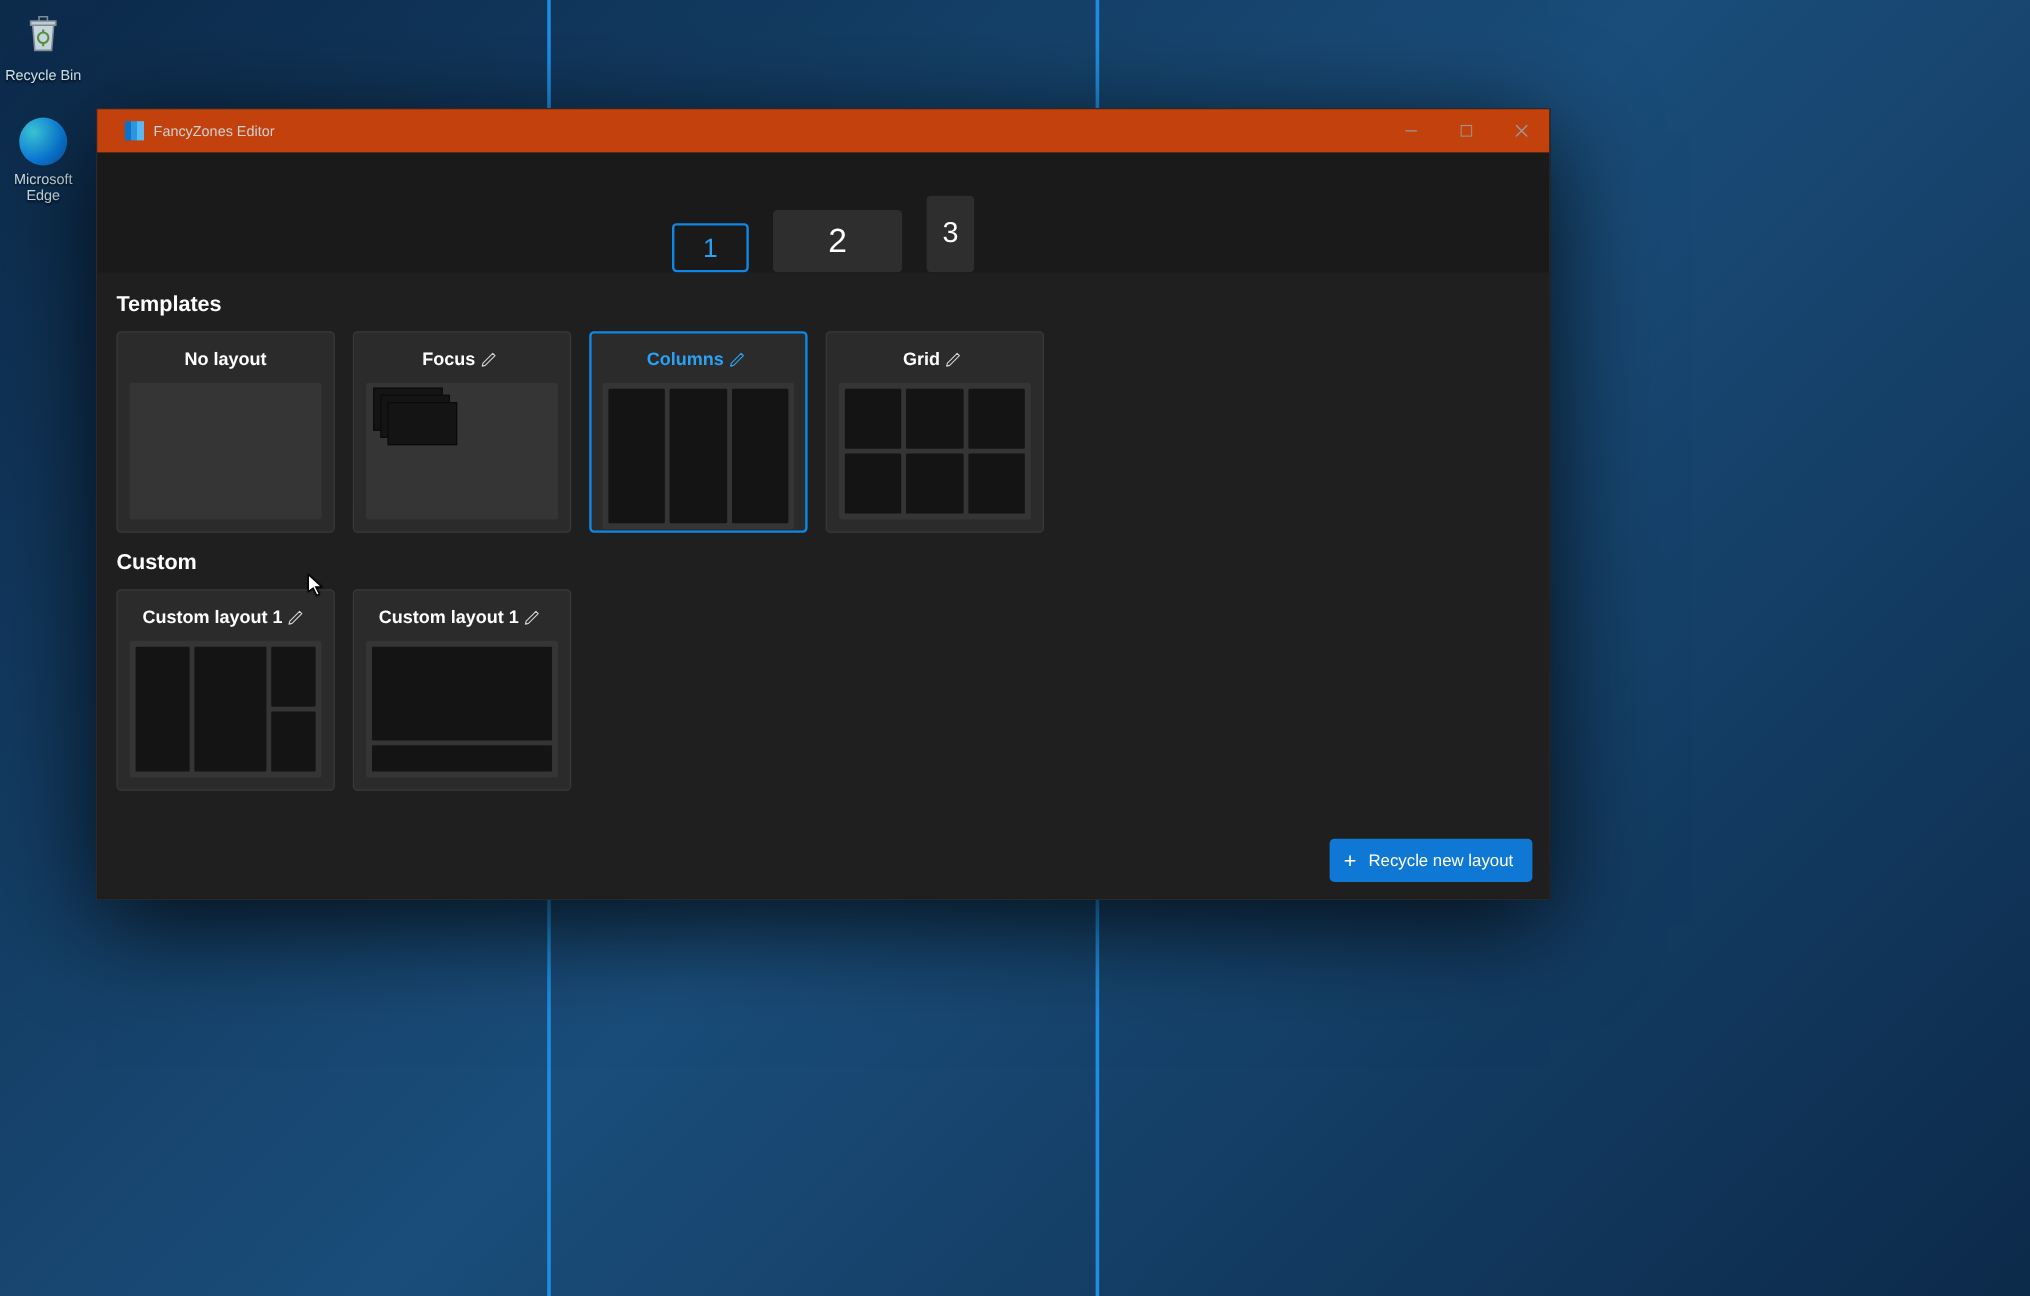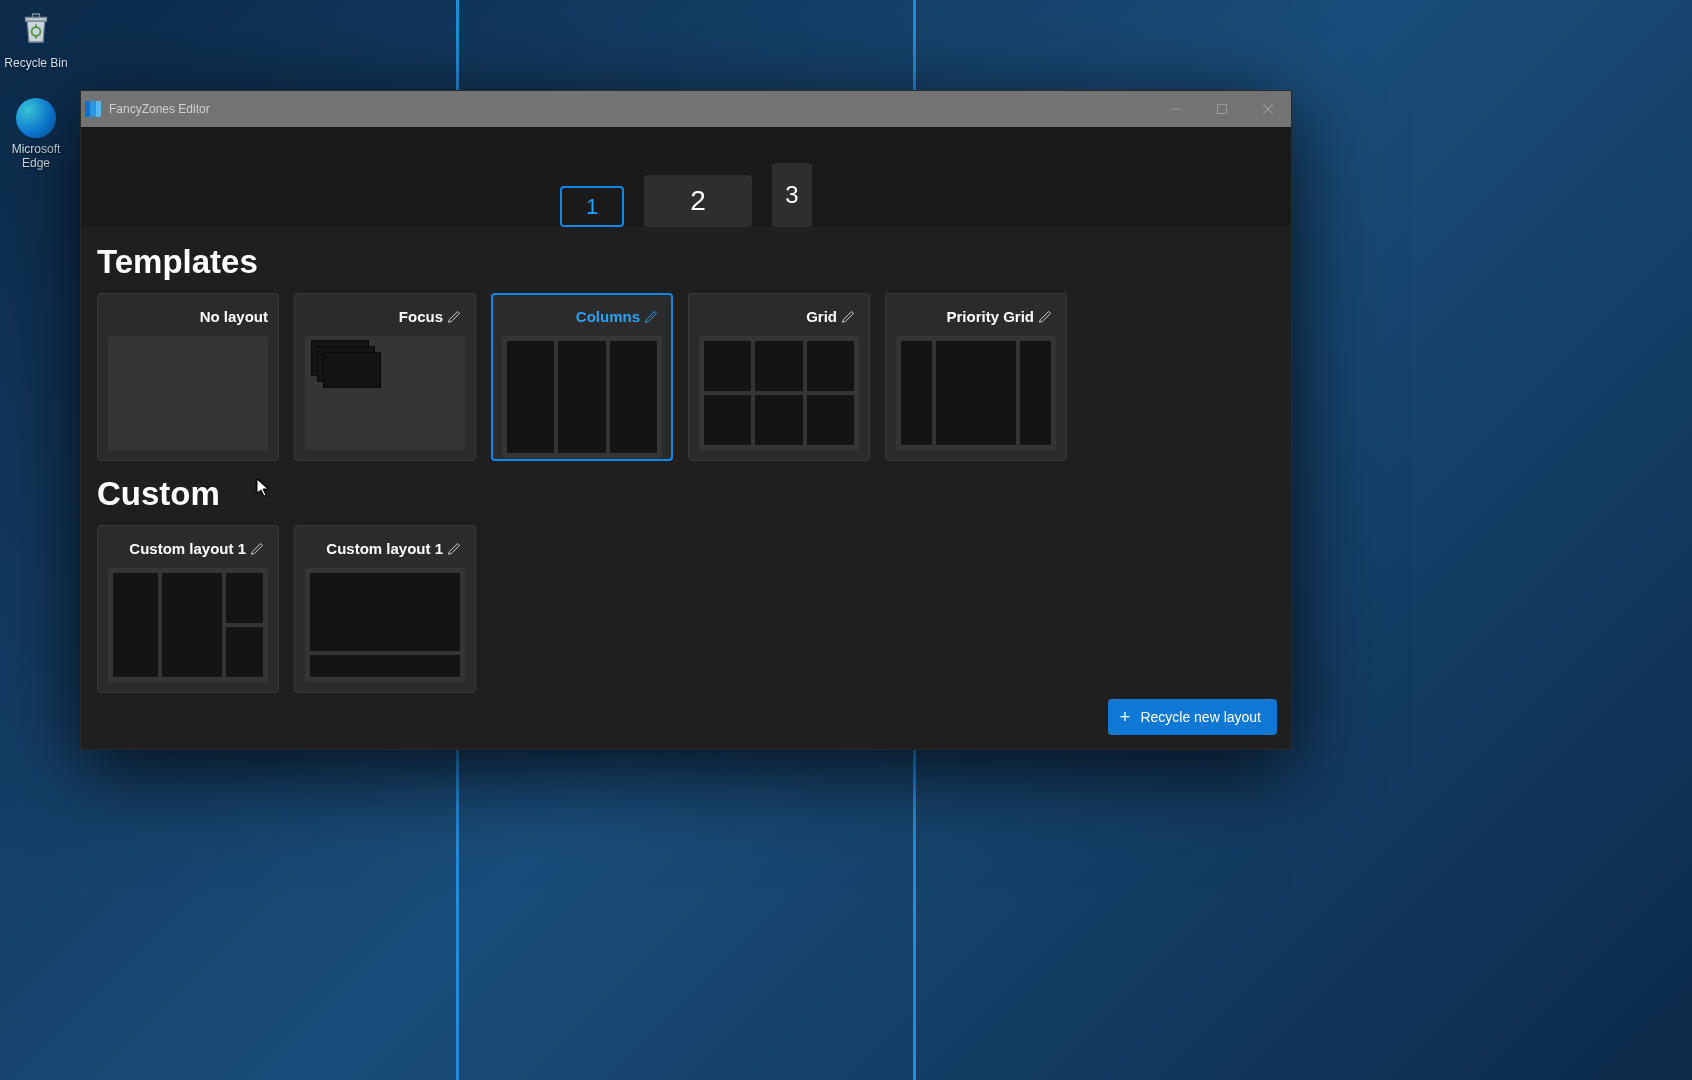--- a/index.html
+++ b/index.html
@@ -28,22 +28,22 @@
     position: absolute;
     left: 80px; top: 90px;
     width: 1212px; height: 660px;
     background: #1a1a1a;
     border: 1px solid #2a2a2a;
     box-shadow: 0 20px 80px rgba(0,0,0,.8);
     display: flex; flex-direction: column;
     color: #fff;
   }
   .titlebar {
-    height: 36px; display: flex; align-items: center; padding-left: 4px;
-    background: #737373;
+    height: 36px; display: flex; align-items: center; padding-left: 23px;
+    background: #c2410c;
     font-size: 12px; color: #d0d0d0;
   }
   .titlebar .app-icon { width: 16px; height: 16px; margin-right: 8px; background: linear-gradient(90deg,#0d72c7 33%, #2896e0 33% 66%, #5ab8f0 66%);}
   .titlebar .spacer { flex: 1; }
   .winbtn { width: 46px; height: 36px; display:flex; align-items:center; justify-content:center; color:#8a8a8a; }
   .winbtn svg { width:10px; height:10px; stroke:#9a9a9a; stroke-width:1; fill:none;}
   .winbtn.close svg { stroke-width:1.2; }
 
   
   .monitor-row { display:flex; justify-content:center; align-items:flex-end; gap:20px; padding: 14px 0 0 0; min-height: 100px;}
@@ -54,35 +54,35 @@
     border: 2px solid transparent;
     border-radius: 4px;
     color: #fff;
     cursor: pointer;
   }
   .monitor-tab.sel { border-color:#0f88e5; color:#2aa1f2; background:#1a1a1a; width:64px; height:41px; font-size:22px;}
   .monitor-tab.m2 { width:108px; height:52px; font-size:28px;}
   .monitor-tab.m3 { width:40px; height:64px; font-size:24px;}
 
   .content { flex:1; padding: 10px 16px 0 16px; overflow:hidden; background:#1f1f1f; position:relative; display:flex; flex-direction:column;}
-  .section-title { font-size: 33px; font-weight: 600; margin: 6px 0 12px 0; }
+  .section-title { font-size: 18px; font-weight: 600; margin: 6px 0 12px 0; }
 
   .card-row { display:flex; gap: 15px; flex-wrap: wrap; margin-bottom: 8px;}
   .card {
     width: 182px; height: 168px;
     background: #2b2b2b;
     border: 1px solid #3a3a3a;
     border-radius: 4px;
     padding: 8px 10px 10px 10px;
     display:flex; flex-direction:column;
     cursor:pointer;
   }
   .card.selected { border: 2px solid #0f88e5; padding: 7px 9px 1px 9px; }
   .card.selected .card-title { color:#2aa1f2; }
-  .card-head { display:flex; align-items:center; justify-content:flex-end; height:28px;}
+  .card-head { display:flex; align-items:center; justify-content:center; height:28px;}
   .card-title { font-size: 15px; font-weight: 600; color:#fff; }
   .edit-btn { width:22px; height:22px; display:flex; align-items:center; justify-content:center; color:#cfcfcf;}
   .edit-btn svg { width:15px; height:15px; stroke:#cfcfcf; stroke-width:1.6; fill:none; stroke-linecap:round; stroke-linejoin:round;}
   .preview { flex:1; margin-top:6px; background:#353535; border-radius:2px; padding:5px; display:grid; gap:4px;}
   .preview .z { background:#141414; border-radius:1px;}
 
   
   .pv-empty { }
   .pv-focus { position:relative; padding:0; background:#353535;}
   .pv-focus .stack { position:absolute; background:#141414; border:1px solid #0a0a0a;}
@@ -226,35 +226,20 @@
         <div class="preview pv-grid">
           <div class="z"></div>
             <div class="z"></div>
             <div class="z"></div>
           <div class="z"></div>
             <div class="z"></div>
             <div class="z"></div>
         </div>
       </div>
 
-      <div class="card">
-        <div class="card-head">
-          <div class="card-title">Priority Grid</div>
-          <div class="edit-btn">
-            <svg viewBox="0 0 24 24">
-                <path d="M3 21 L7 20 L20 7 L17 4 L4 17 Z"></path>
-              </svg>
-          </div>
-        </div>
-        <div class="preview pv-priority">
-          <div class="z"></div>
-            <div class="z"></div>
-            <div class="z"></div>
-        </div>
-      </div>
 
     </div>
 
     <div class="section-title">Custom</div>
 
     <div class="card-row">
 
       <div class="card">
         <div class="card-head">
           <div class="card-title">Custom layout 1</div>

